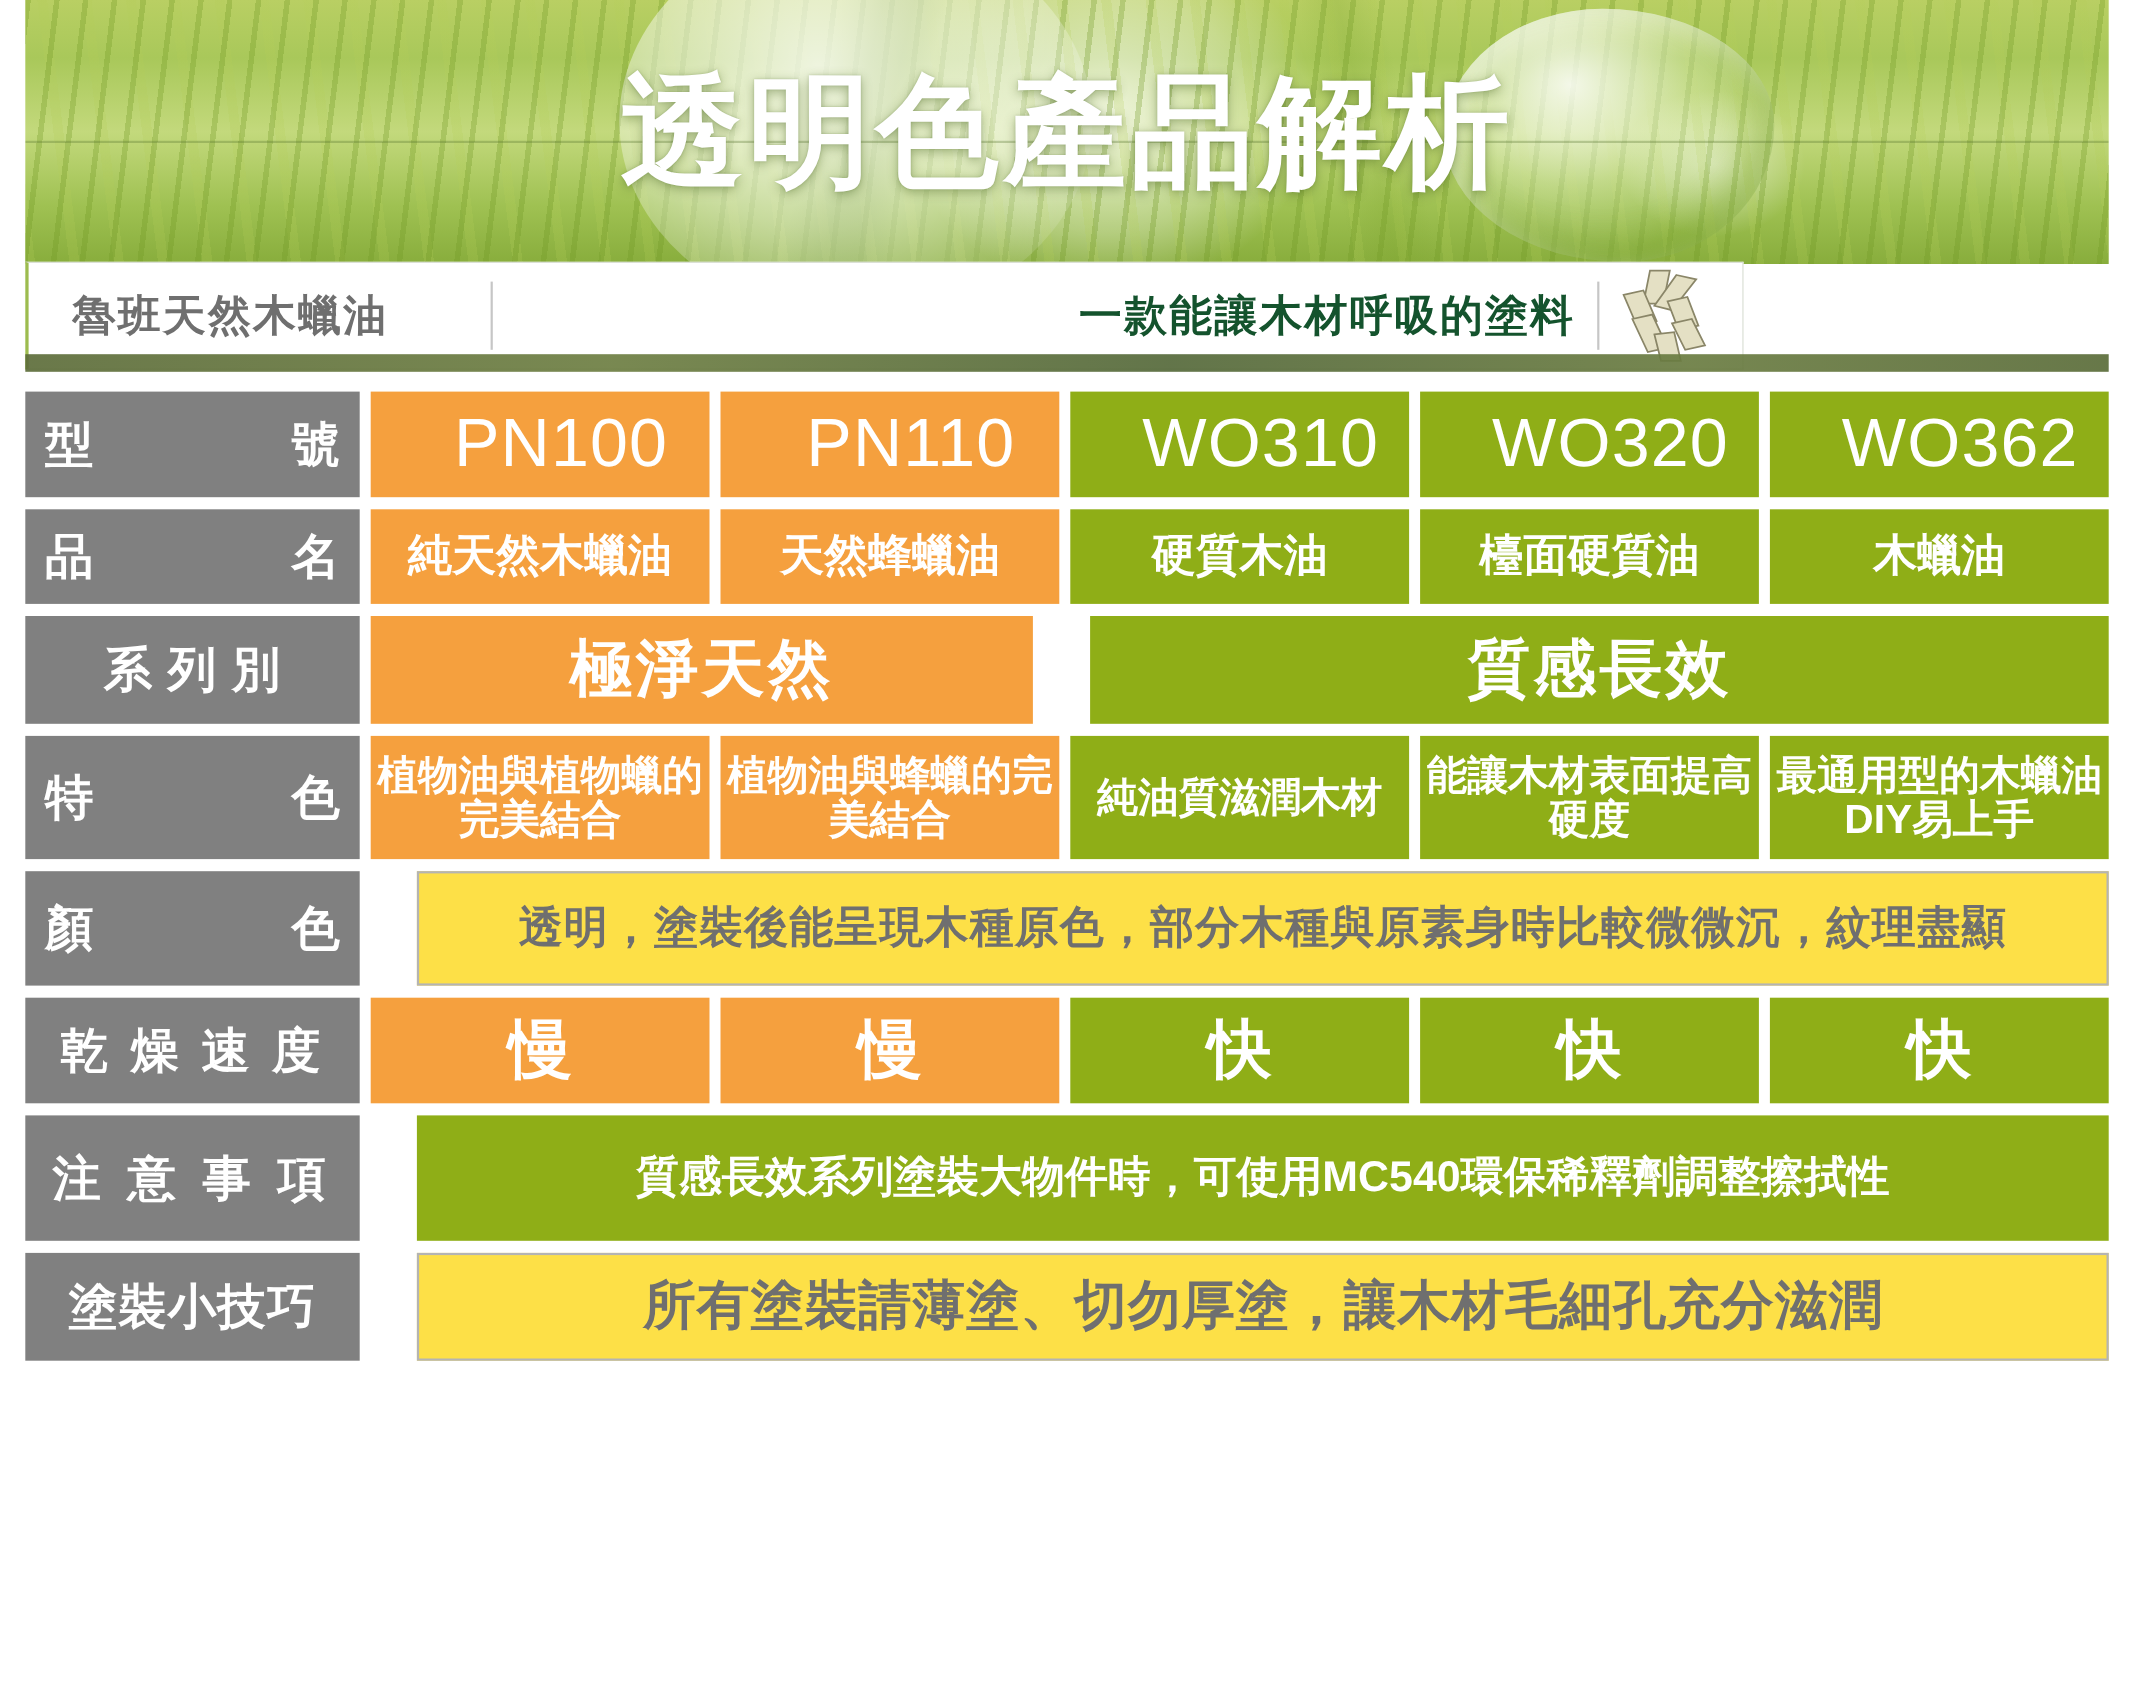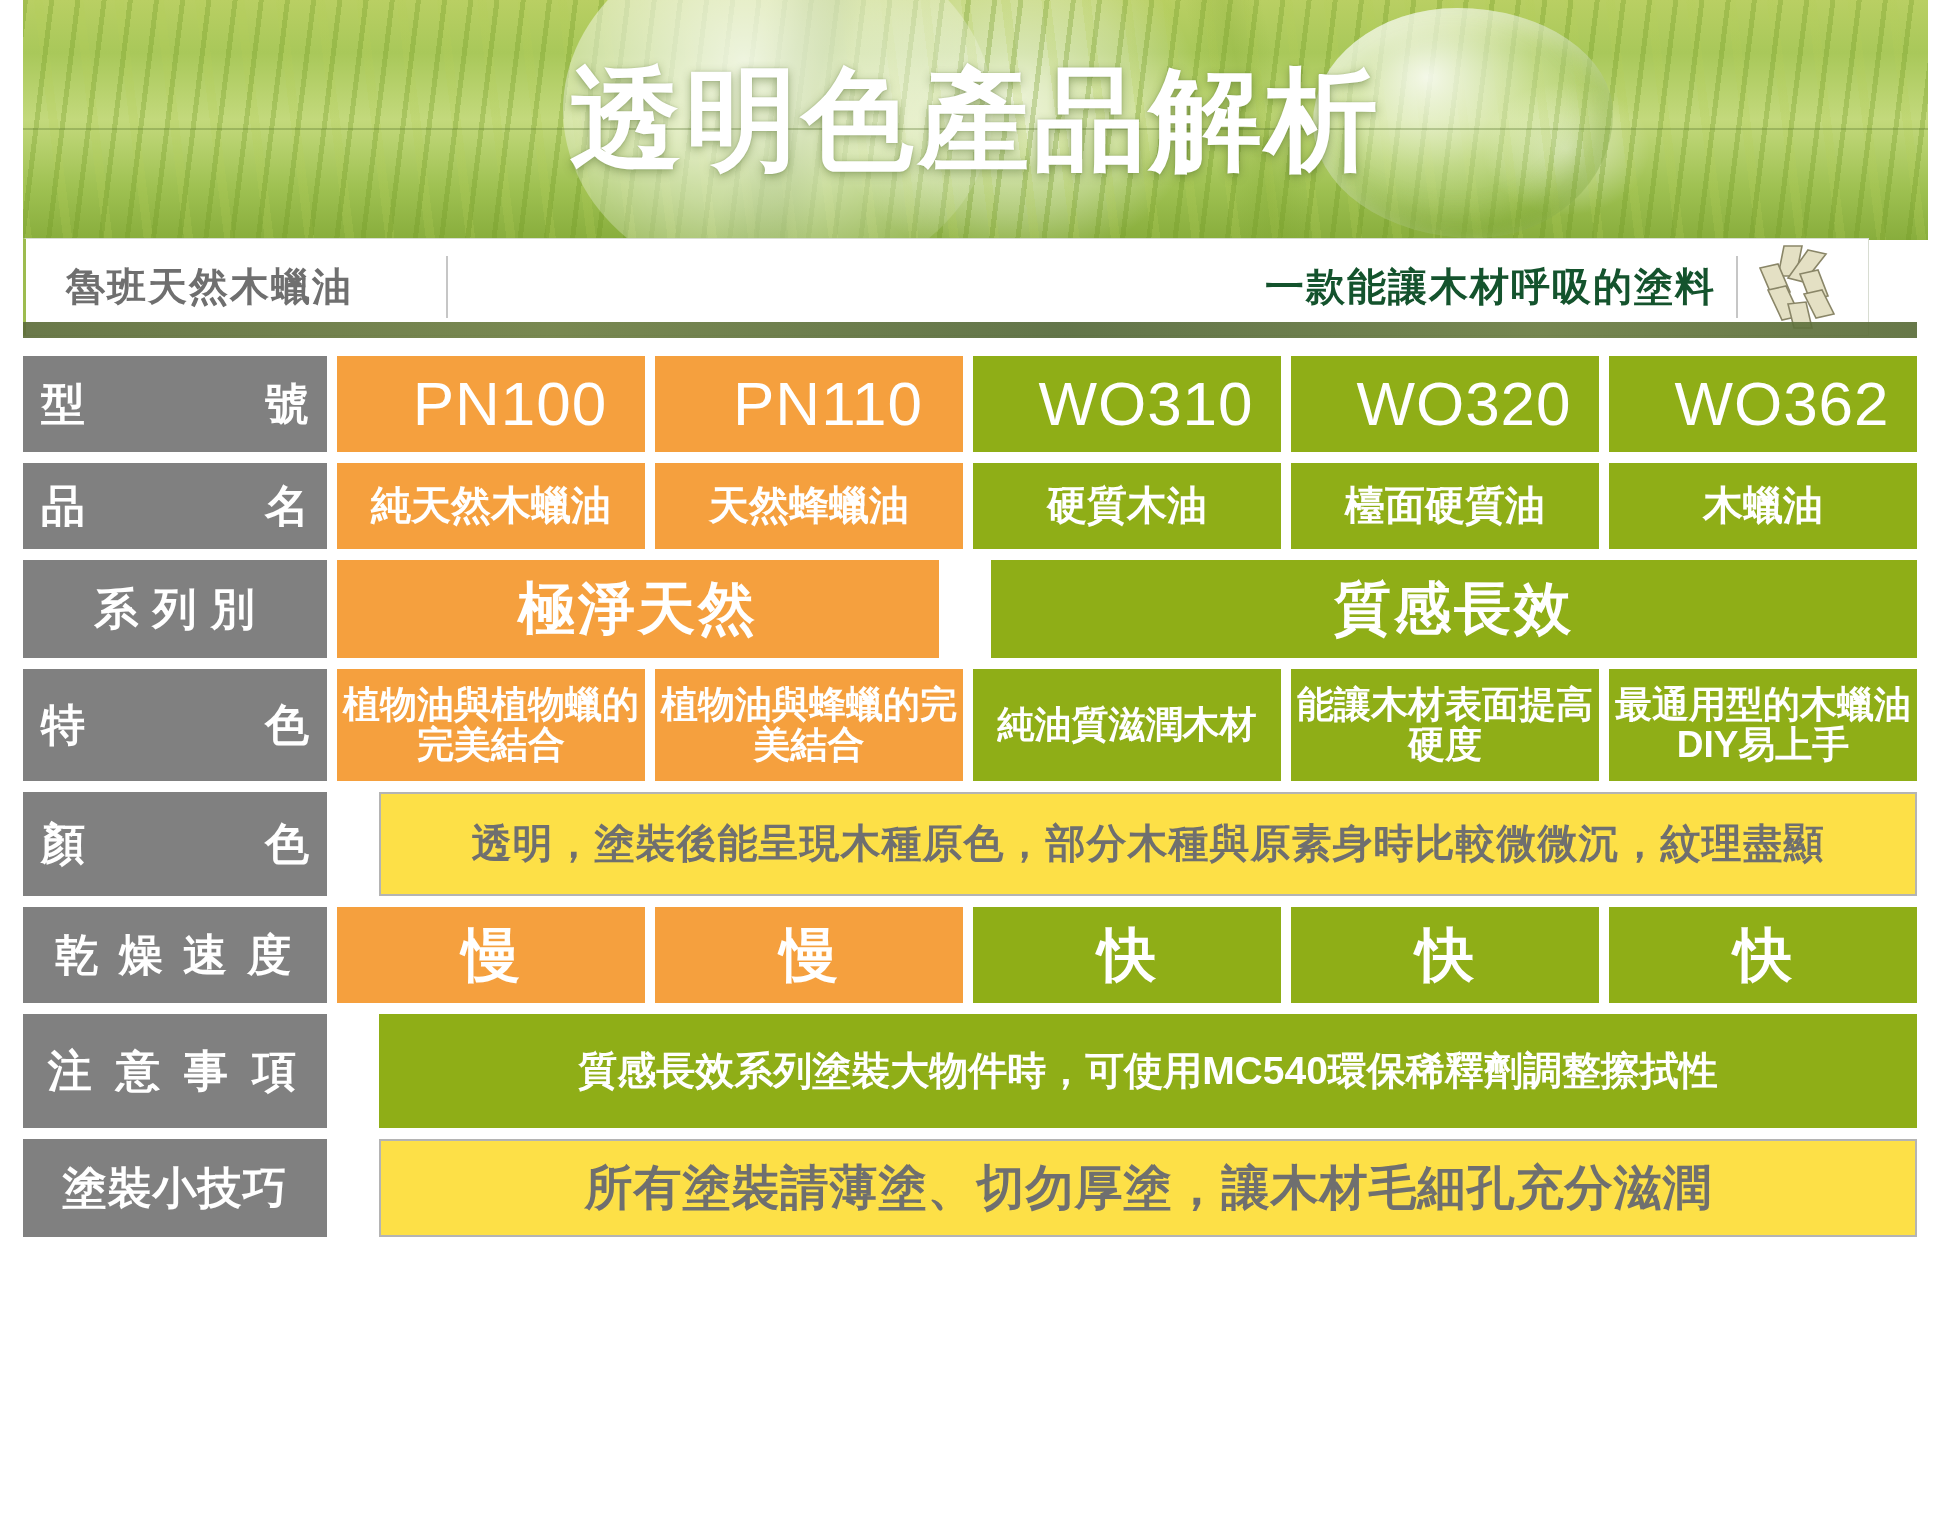--- a/index.html
+++ b/index.html
@@ -23,21 +23,20 @@
     position: absolute;
     left: 23px;
     top: 0;
     width: 1894px;
     height: 240px;
     overflow: hidden;
     background:
       radial-gradient(ellipse 260px 230px at 52% 42%, rgba(255,255,255,0.72) 0%, rgba(255,255,255,0.30) 48%, rgba(255,255,255,0.0) 72%),
       radial-gradient(ellipse 120px 95px at 81% 62%, rgba(255,255,255,0.55) 0%, rgba(255,255,255,0.0) 70%),
       linear-gradient(180deg, #b9cf63 0%, #a9c85a 22%, #c3d97c 50%, #9fc152 78%, #88ad3c 100%);
-    padding-left: 11px;
   }
   .hero-veins {
     position: absolute;
     inset: 0;
     background:
       repeating-linear-gradient(97deg, rgba(110,150,35,0.40) 0px, rgba(110,150,35,0.40) 5px, rgba(255,255,255,0.0) 5px, rgba(255,255,255,0.0) 26px),
       repeating-linear-gradient(83deg, rgba(180,205,90,0.30) 0px, rgba(180,205,90,0.30) 9px, rgba(255,255,255,0.0) 9px, rgba(255,255,255,0.0) 40px);
     opacity: 0.75;
   }
   .hero-vein-diag {
@@ -89,21 +88,21 @@
     letter-spacing: 4px;
     text-shadow: 0 3px 10px rgba(70,100,30,0.45), 0 0 2px rgba(90,120,50,0.35);
     white-space: nowrap;
   }
 
   
   .infobar {
     position: absolute;
     left: 23px;
     top: 238px;
-    width: 1846px;
+    width: 1562px;
     height: 98px;
     background: #ffffff;
     border: 1px solid #d8ddd2;
     border-left: 3px solid #9dbc4f;
     box-sizing: border-box;
     display: flex;
     align-items: center;
   }
   .infobar-brand {
     width: 420px;

